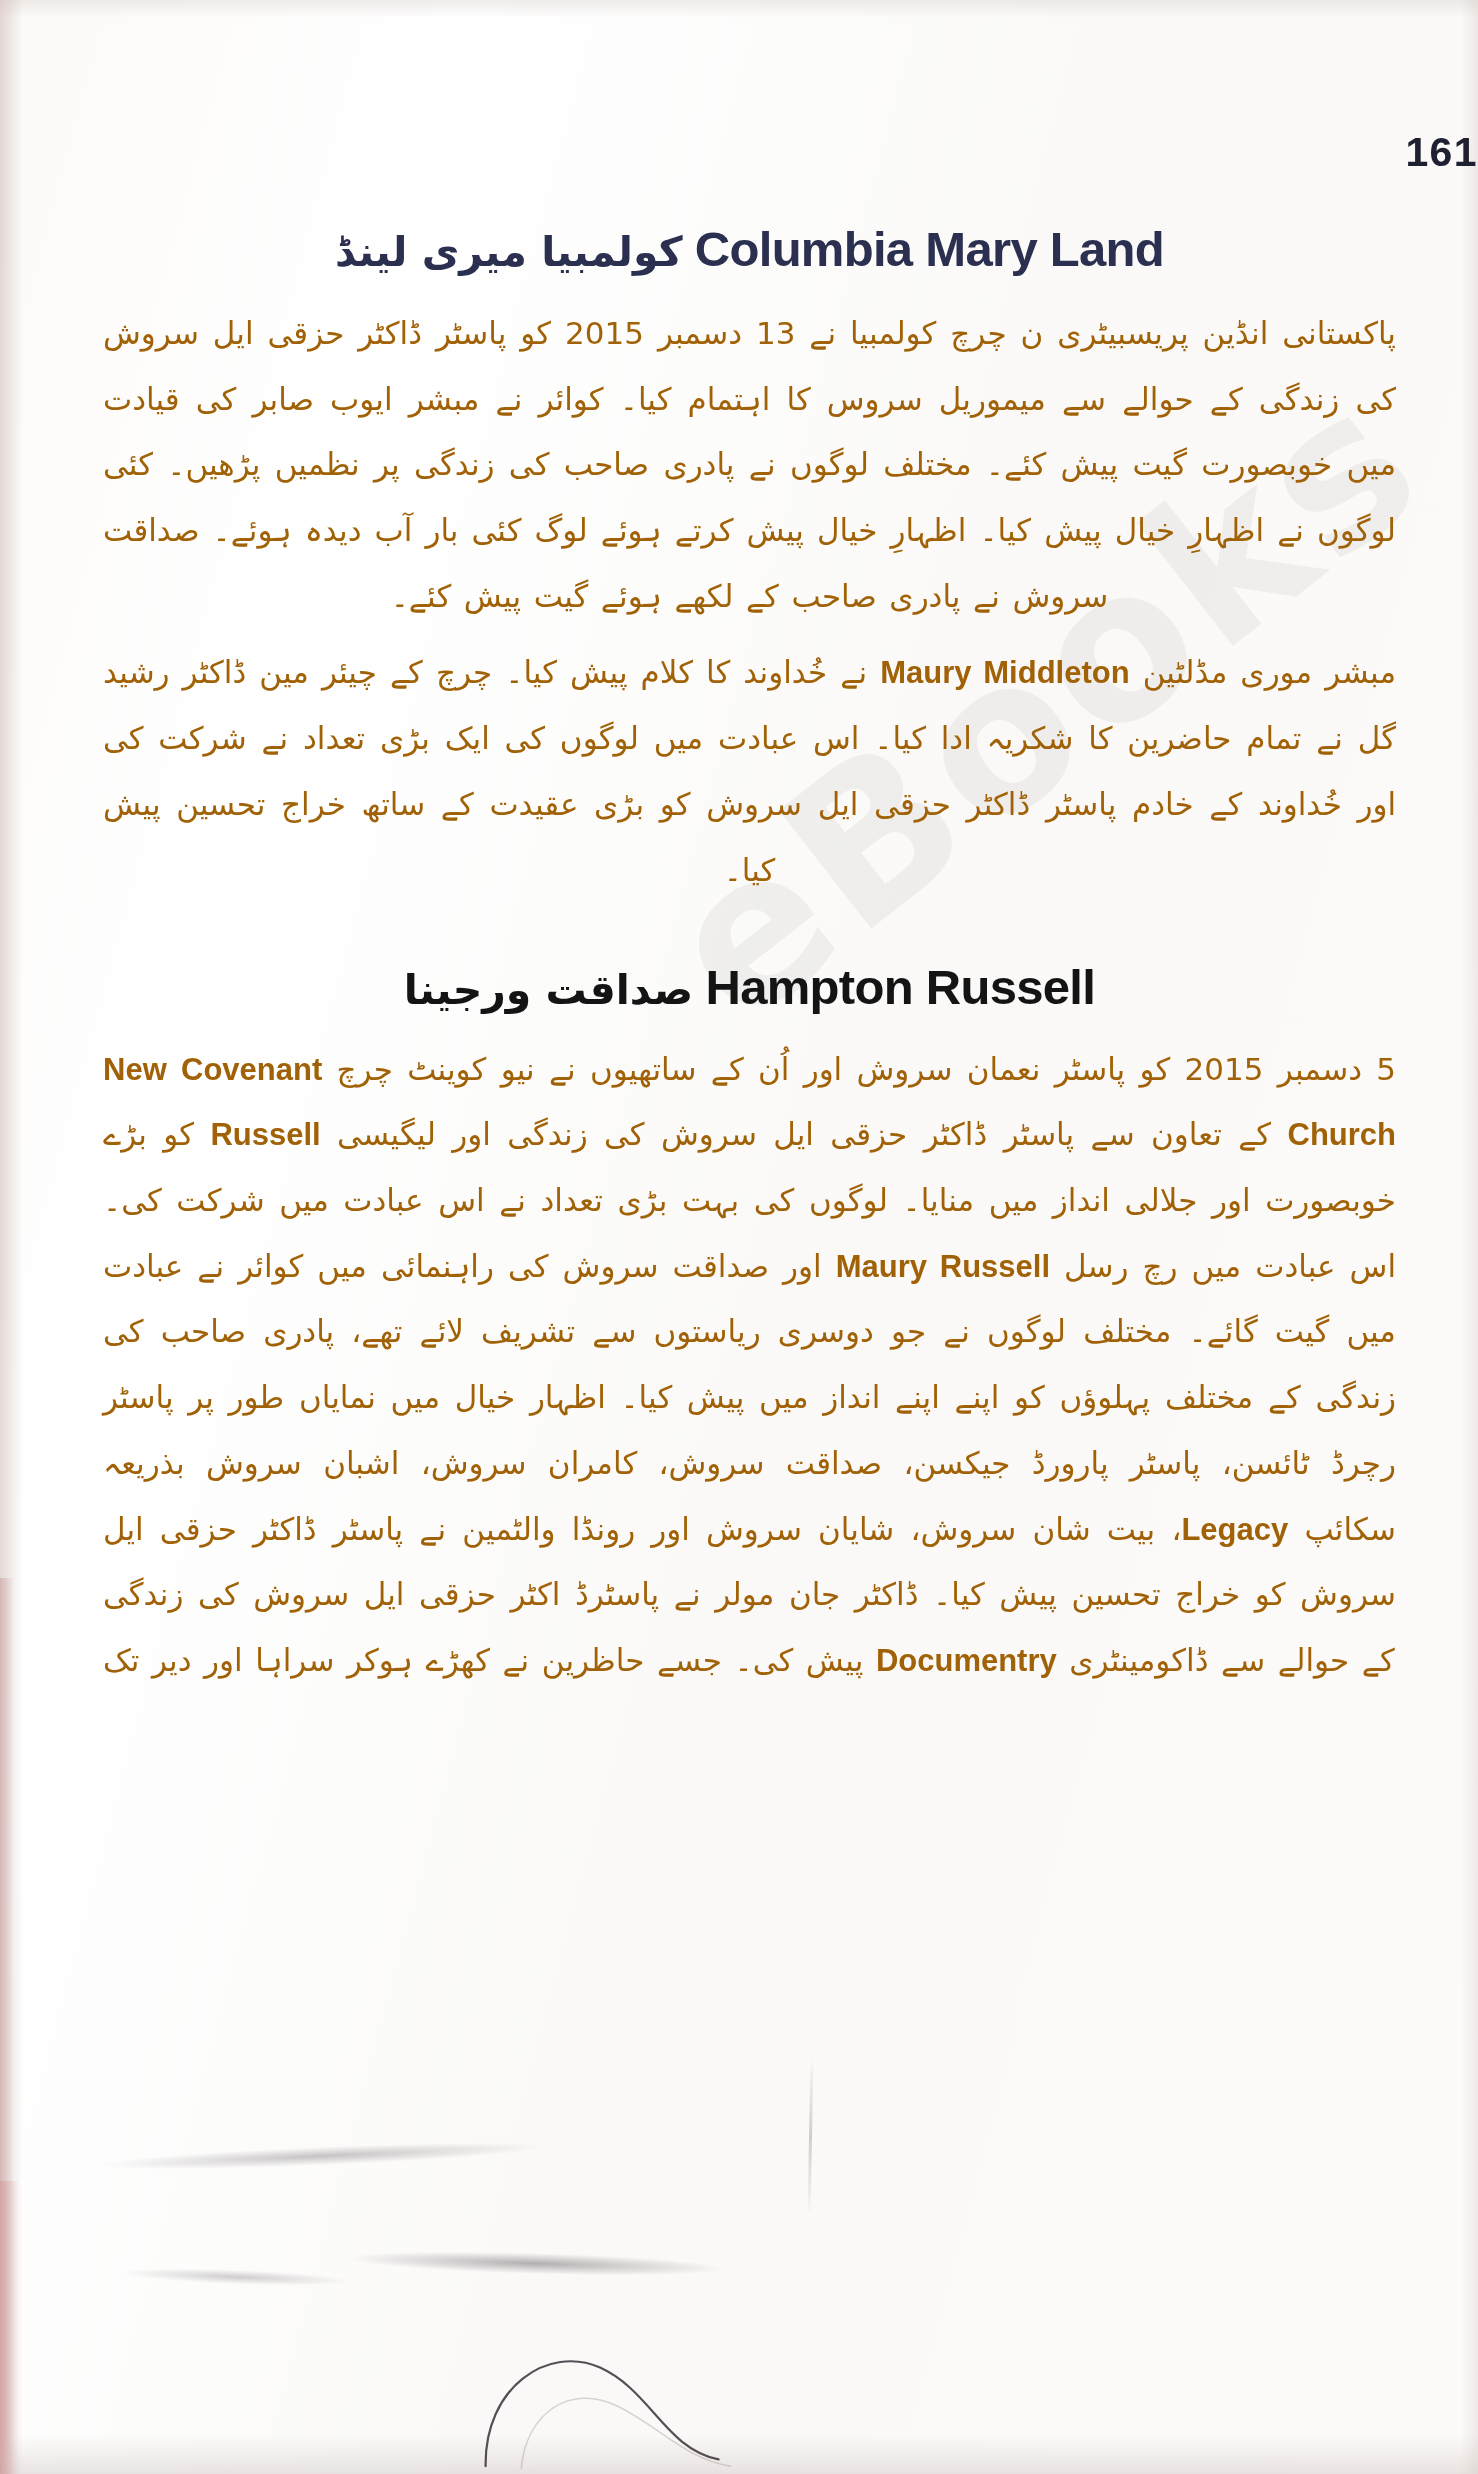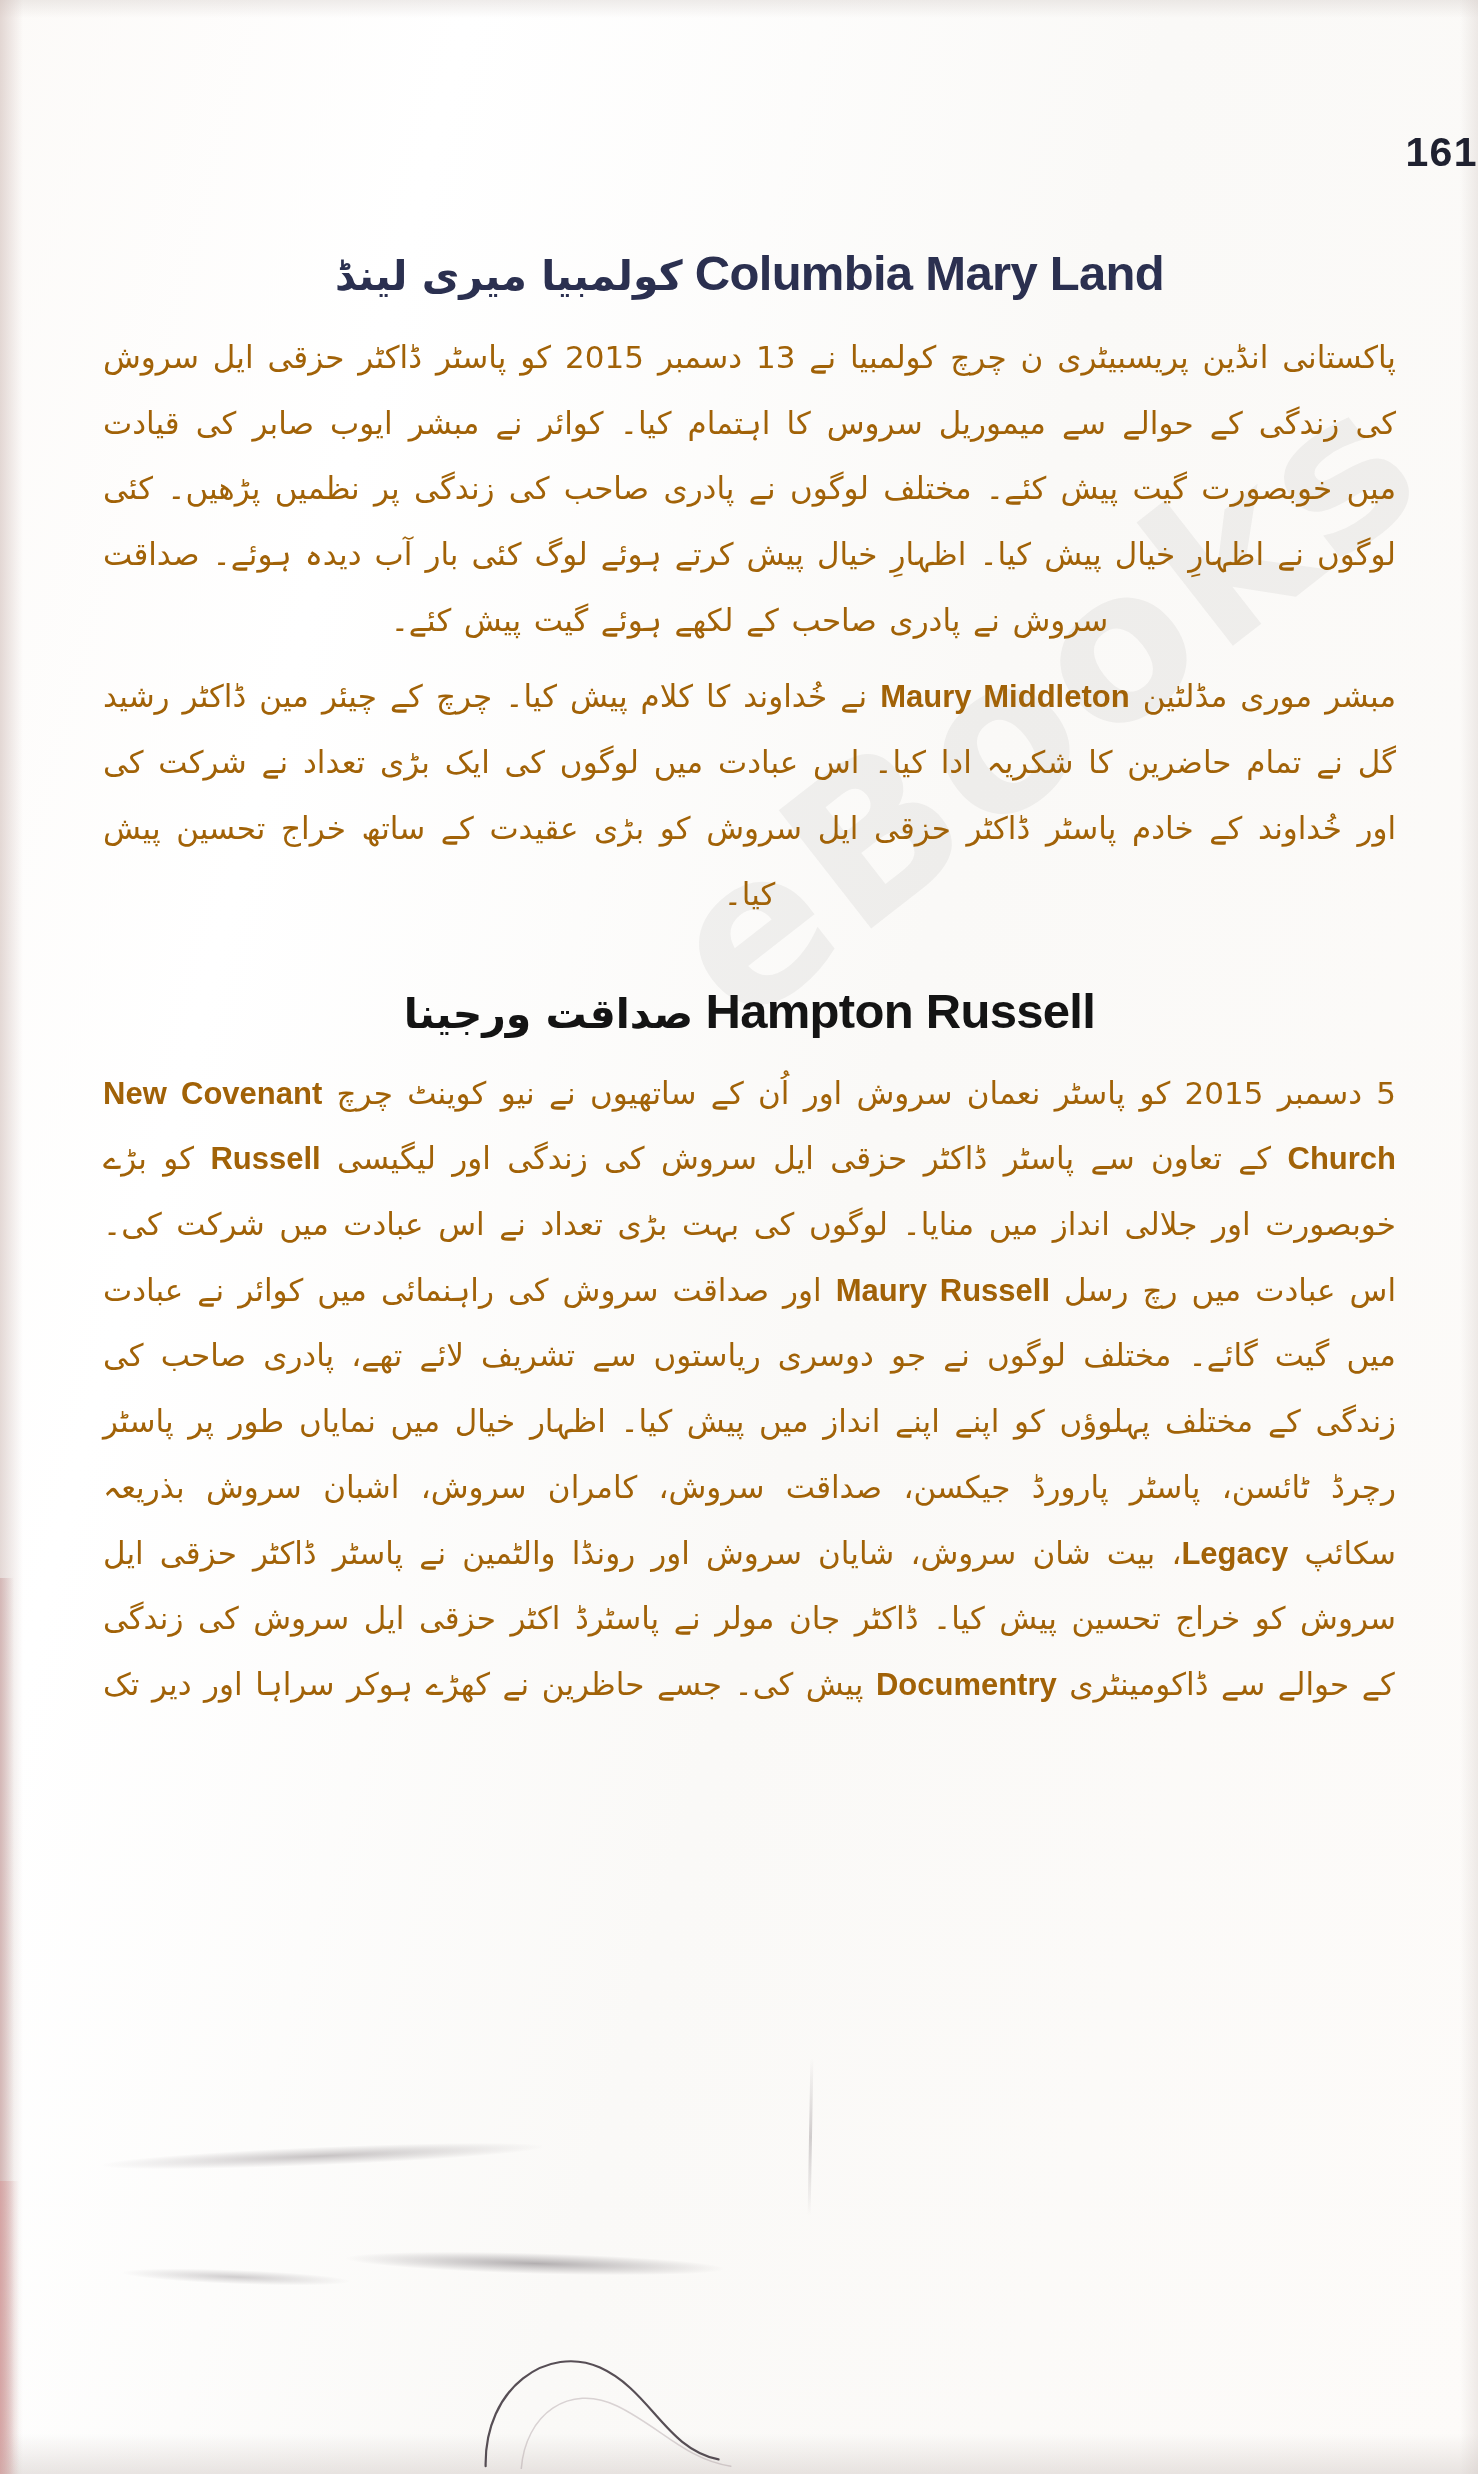--- a/index.html
+++ b/index.html
@@ -99,21 +99,20 @@
   }
 
   
   .column {
     position: absolute;
     left: 103px;
     right: 82px;
     top: 219px;
     direction: rtl;
     text-align: justify;
-    margin-top: 24px;
   }
 
   
   .section-heading {
     direction: rtl;
     text-align: center;
     color: #2b3050;
     font-size: 49px;
     line-height: 1.25;
     margin: 0 0 20.6px 0;

